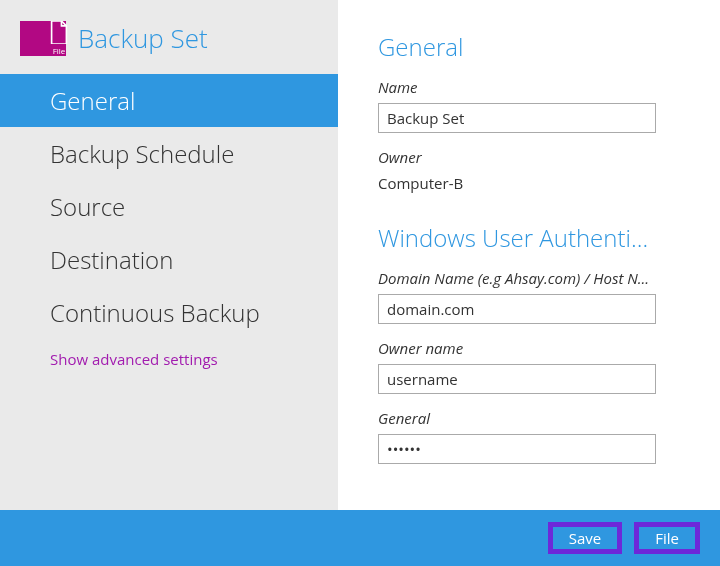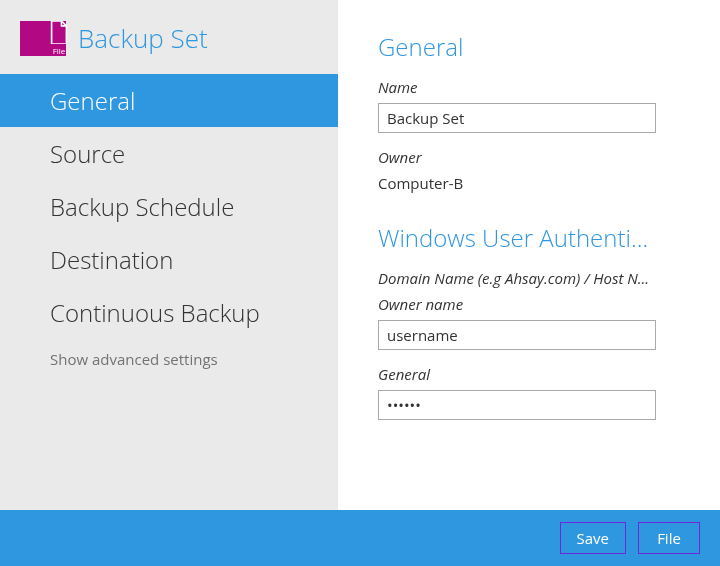--- a/index.html
+++ b/index.html
@@ -8,30 +8,30 @@
   .content { display: flex; flex: 1; overflow: hidden; }
   .sidebar { width: 338px; background: #eaeaea; display: flex; flex-direction: column; }
   .sidebar-header { display: flex; align-items: center; padding: 20px 20px 18px 20px; gap: 12px; }
   .file-icon { width: 46px; height: 35px; background: #b20883; display: flex; flex-direction: column; align-items: center; justify-content: center; padding-left: 32px; }
   .file-icon svg { display: block; }
   .file-icon-label { color: #fff; font-size: 8px; margin-top: 1px; }
   .sidebar-title { font-size: 26px; font-weight: 300; color: #2f97e0; }
   .sidebar-nav { display: flex; flex-direction: column; }
   .sidebar-item { padding: 10px 20px 10px 50px; font-size: 24px; font-weight: 300; color: #333; cursor: pointer; }
   .sidebar-item.active { background: #2f97e0; color: #fff; }
-  .sidebar-link { padding: 10px 34px 10px 50px; font-size: 15px; color: #737373; cursor: pointer; }
+  .sidebar-link { padding: 10px 34px 10px 50px; font-size: 15px; color: #a21caf; cursor: pointer; }
   .main { flex: 1; background: #ffffff; padding: 30px 40px 20px 40px; overflow: hidden; }
   .section-title { font-size: 24px; font-weight: 300; color: #2f97e0; margin-bottom: 14px; }
   .section + .section { margin-top: 28px; }
   .field-label { font-size: 15px; color: #333; margin-bottom: 6px; font-style: italic; }
   .field-value { font-size: 15px; color: #333; margin-bottom: 16px; }
   .text-input { width: 278px; height: 30px; border: 1px solid #aaaaaa; padding: 0 8px; font-size: 15px; color: #333; background: #fff; margin-bottom: 14px; }
   .text-input:last-child { margin-bottom: 0; }
   .footer { height: 56px; background: #2f97e0; display: flex; align-items: center; justify-content: flex-end; padding: 0 20px; gap: 12px; }
-  .footer-button { min-width: 62px; height: 32px; padding: 0 16px; background: transparent; border: 1px solid #6d28d9; color: #fff; font-size: 15px; cursor: pointer; }
+  .footer-button { min-width: 62px; height: 32px; padding: 0 16px; background: transparent; border: 5px solid #6d28d9; color: #fff; font-size: 15px; cursor: pointer; }
   .truncate { white-space: nowrap; overflow: hidden; text-overflow: ellipsis; }
 </style>
 </head>
 <body>
 
 <div class="app">
   <div class="content">
 
     <div class="sidebar">
       <div class="sidebar-header">
@@ -39,41 +39,42 @@
           <svg width="24" height="28" viewBox="0 0 24 28">
             <path d="M3 0 H15 L21 6 V28 H3 Z" fill="none" stroke="#fff" stroke-width="2"></path>
             <path d="M15 0 V6 H21" fill="none" stroke="#fff" stroke-width="2"></path>
           </svg>
           <span class="file-icon-label">File</span>
         </div>
         <div class="sidebar-title">Backup Set</div>
       </div>
       <div class="sidebar-nav">
         <div class="sidebar-item active"><span>General</span></div>
+        <div class="sidebar-item"><span>Backup Schedule</span></div>
         <div class="sidebar-item"><span>Source</span></div>
-        <div class="sidebar-item"><span>Backup Schedule</span></div>
         <div class="sidebar-item"><span>Destination</span></div>
         <div class="sidebar-item"><span>Continuous Backup</span></div>
         <div class="sidebar-link"><span>Show advanced settings</span></div>
       </div>
     </div>
 
     <div class="main">
 
       <div class="section">
         <div class="section-title">General</div>
         <div class="field-label">Name</div>
         <input class="text-input" type="text" value="Backup Set" style="">
         <div class="field-label">Owner</div>
         <div class="field-value">Computer-B</div>
       </div>
 
       <div class="section">
         <div class="section-title truncate" style="width:278px">Windows User Authentic...</div>
         <div class="field-label truncate" style="width:278px">Domain Name (e.g Ahsay.com) / Host N...</div>
+        <input class="text-input" type="text" value="domain.com" style="">
         <div class="field-label">Owner name</div>
         <input class="text-input" type="text" value="username" style="">
         <div class="field-label">General</div>
         <input class="text-input" type="text" value="••••••" style="">
       </div>
 
     </div>
   </div>
 
   <div class="footer">

